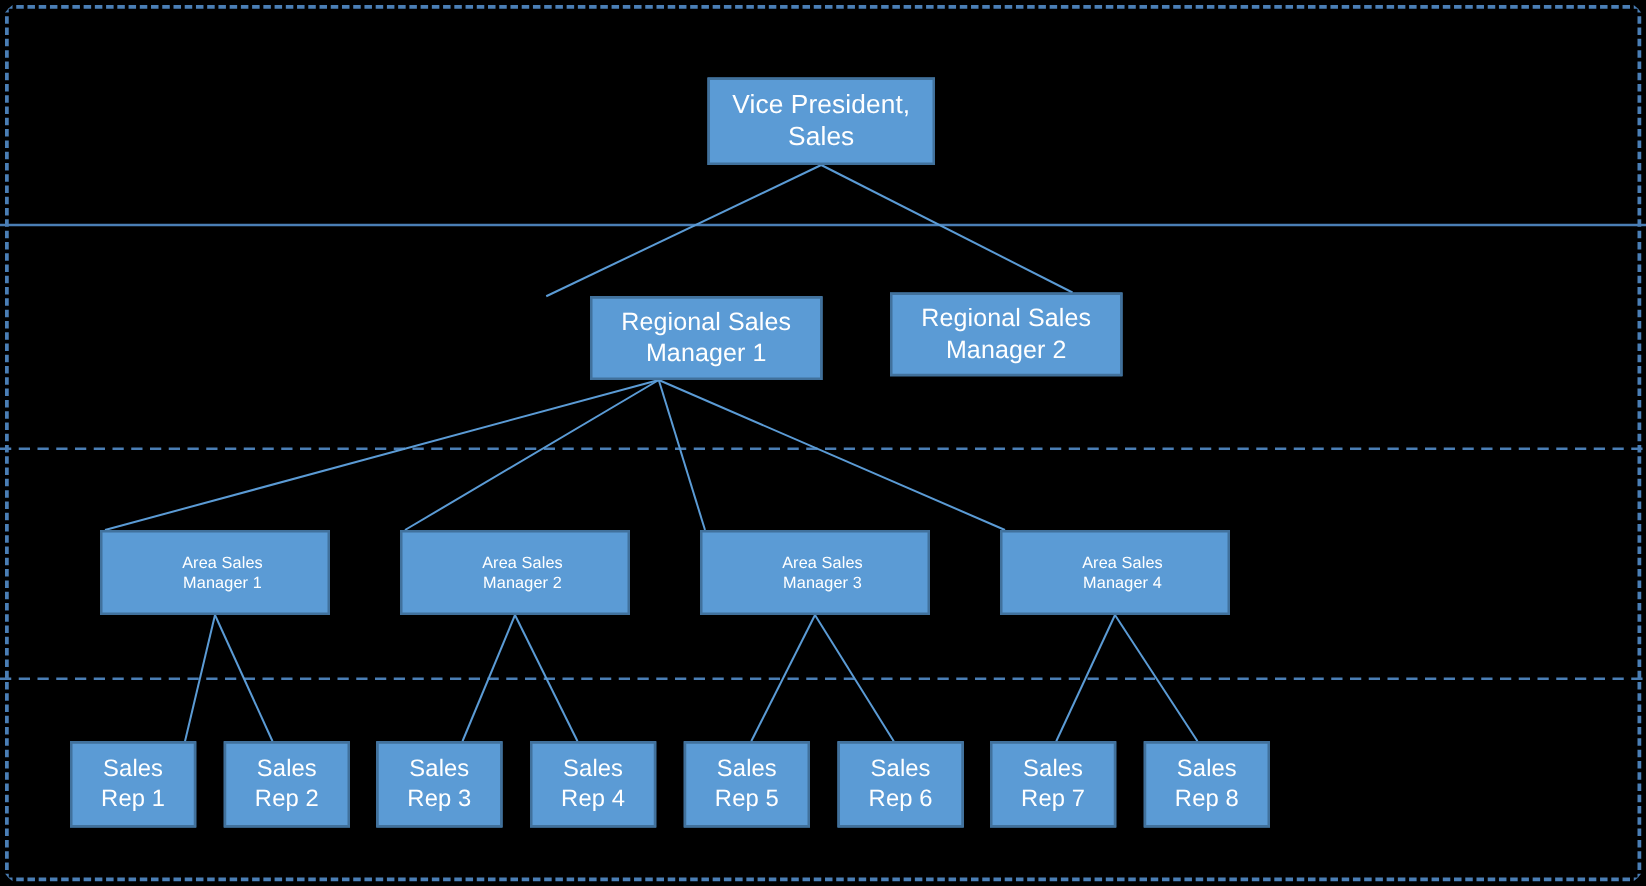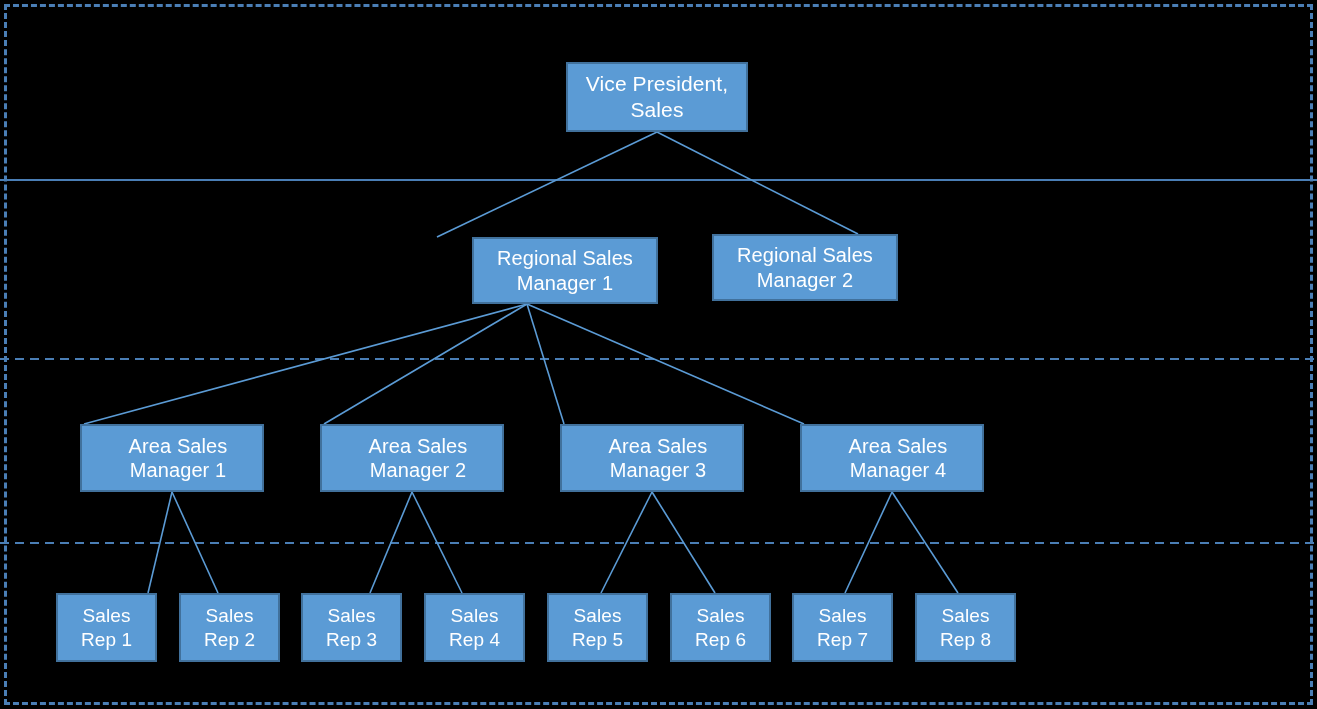--- a/index.html
+++ b/index.html
@@ -11,20 +11,21 @@
   }
   body {
     font-family: "Liberation Sans", sans-serif;
   }
   #canvas {
     position: relative;
     width: 1317px;
     height: 709px;
     background: #000000;
     overflow: hidden;
+    border-radius: 23px;
   }
   
   #selection-frame {
     position: absolute;
     left: 4px;
     top: 4px;
     width: 1309px;
     height: 701px;
     border: 3px dashed #4A7EB5;
     pointer-events: none;
@@ -47,21 +48,21 @@
     align-items: center;
     justify-content: center;
     text-align: center;
     line-height: 1.22;
     letter-spacing: 0.1px;
     white-space: pre-line;
     user-select: none;
   }
   .node-vp      { font-size: 21px; }
   .node-rsm     { font-size: 20px; margin-left: 37px; }
-  .node-asm     { font-size: 20px; padding-left: 12px; }
+  .node-asm     { font-size: 13px; padding-left: 12px; }
   .node-rep     { font-size: 19px; }
 </style>
 </head>
 <body>
 
 <div id="canvas">
 
   <svg id="wires" viewBox="0 0 1317 709" preserveAspectRatio="none">
     <g id="guide-group">
         <line x1="0" y1="180" x2="1317" y2="180" stroke="#4A7EB5" stroke-width="2"></line>

